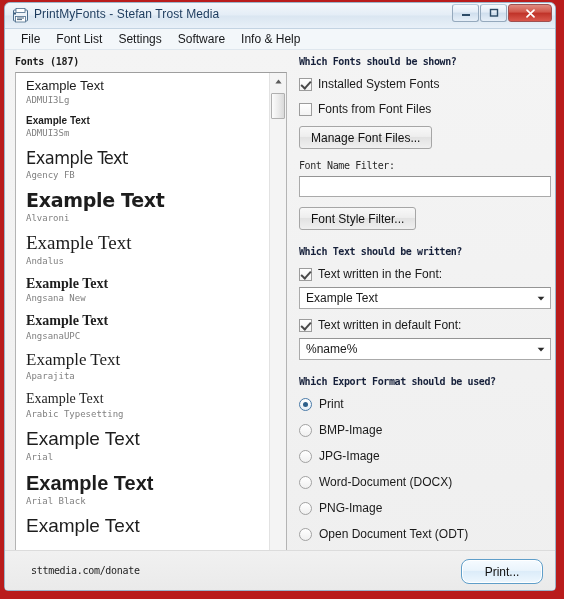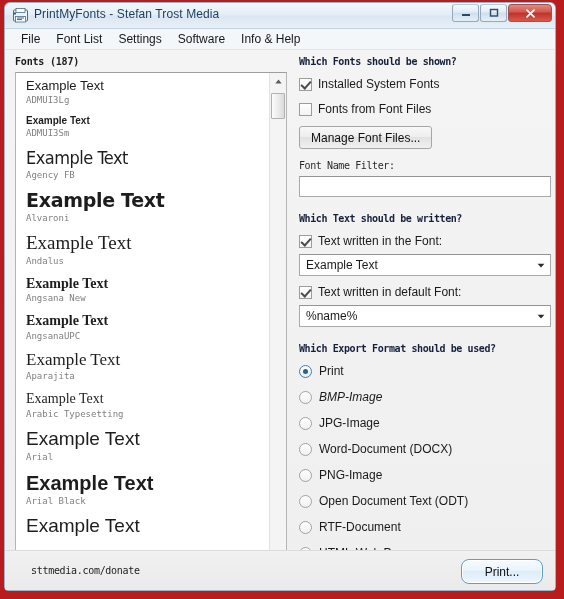--- a/index.html
+++ b/index.html
@@ -426,20 +426,23 @@
         </div>
 
         <div style="margin-top:10px;">
           <span class="btn">Manage Font Files...</span>
         </div>
 
         <div class="label-mono" style="margin-top:11px;">Font Name Filter:</div>
 
         <input class="textinput" style="margin-top: 5px;" type="text" value="" placeholder="">
 
+        <div style="margin-top:10px;">
+          <span class="btn">Font Style Filter...</span>
+        </div>
 
         
         <div class="sect-title" style="margin-top:16px;">Which Text should be written?</div>
 
         <div class="row" style="margin-top:10px;">
           <span class="cb checked"></span>
           <span>Text written in the Font:</span>
         </div>
 
         <div class="combo" style="margin-top:6px;">
@@ -465,21 +468,21 @@
           </span>
         </div>
 
         
         <div class="sect-title" style="margin-top:16px;">Which Export Format should be used?</div>
 
         <div class="row" style="margin-top:10px;">
           <span class="rb checked"></span>
           <span>Print</span>
         </div>
-        <div class="row" style="margin-top:12px;font-style:italic;">
+        <div class="row" style="margin-top:12px;">
           <span class="rb"></span>
           <span>BMP-Image</span>
         </div>
         <div class="row" style="margin-top:12px;">
           <span class="rb"></span>
           <span>JPG-Image</span>
         </div>
         <div class="row" style="margin-top:12px;">
           <span class="rb"></span>
           <span>Word-Document (DOCX)</span>

